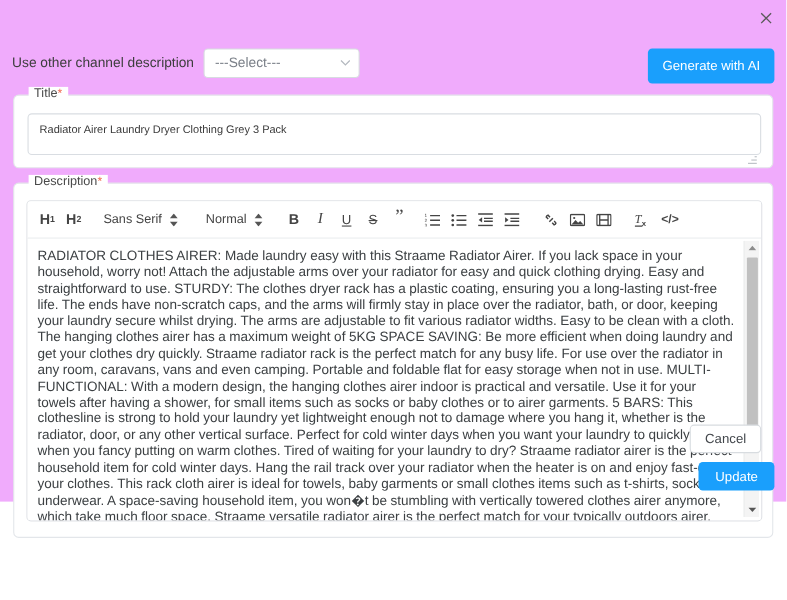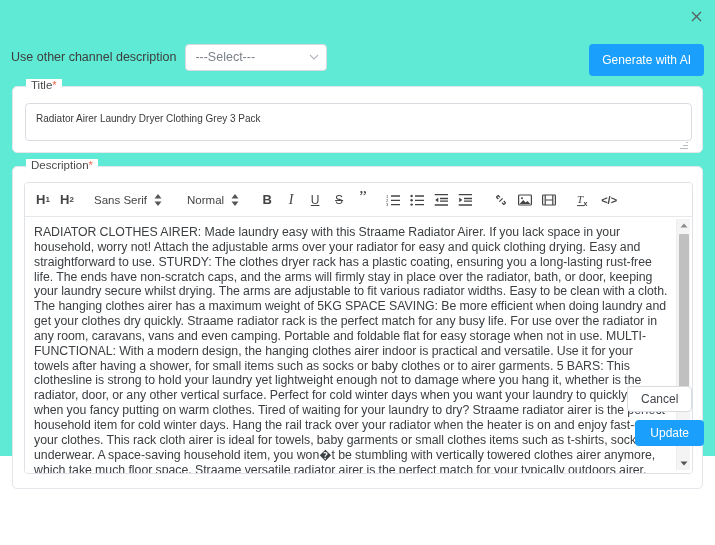--- a/index.html
+++ b/index.html
@@ -6,21 +6,21 @@
   html, body {
     margin: 0; padding: 0;
     width: 715px; height: 545px;
     background: #ffffff;
     font-family: "Liberation Sans", sans-serif;
     overflow: hidden;
   }
   .modal {
     position: relative;
     width: 715px; height: 456px;
-    background: #5eead4;
+    background: #f0abfc;
   }
   
   .close-btn {
     position: absolute; top: 5px; right: 8px;
     width: 22px; height: 22px;
     display: flex; align-items: center; justify-content: center;
     cursor: pointer;
     color: #555;
     font-size: 15px;
     line-height: 1;

